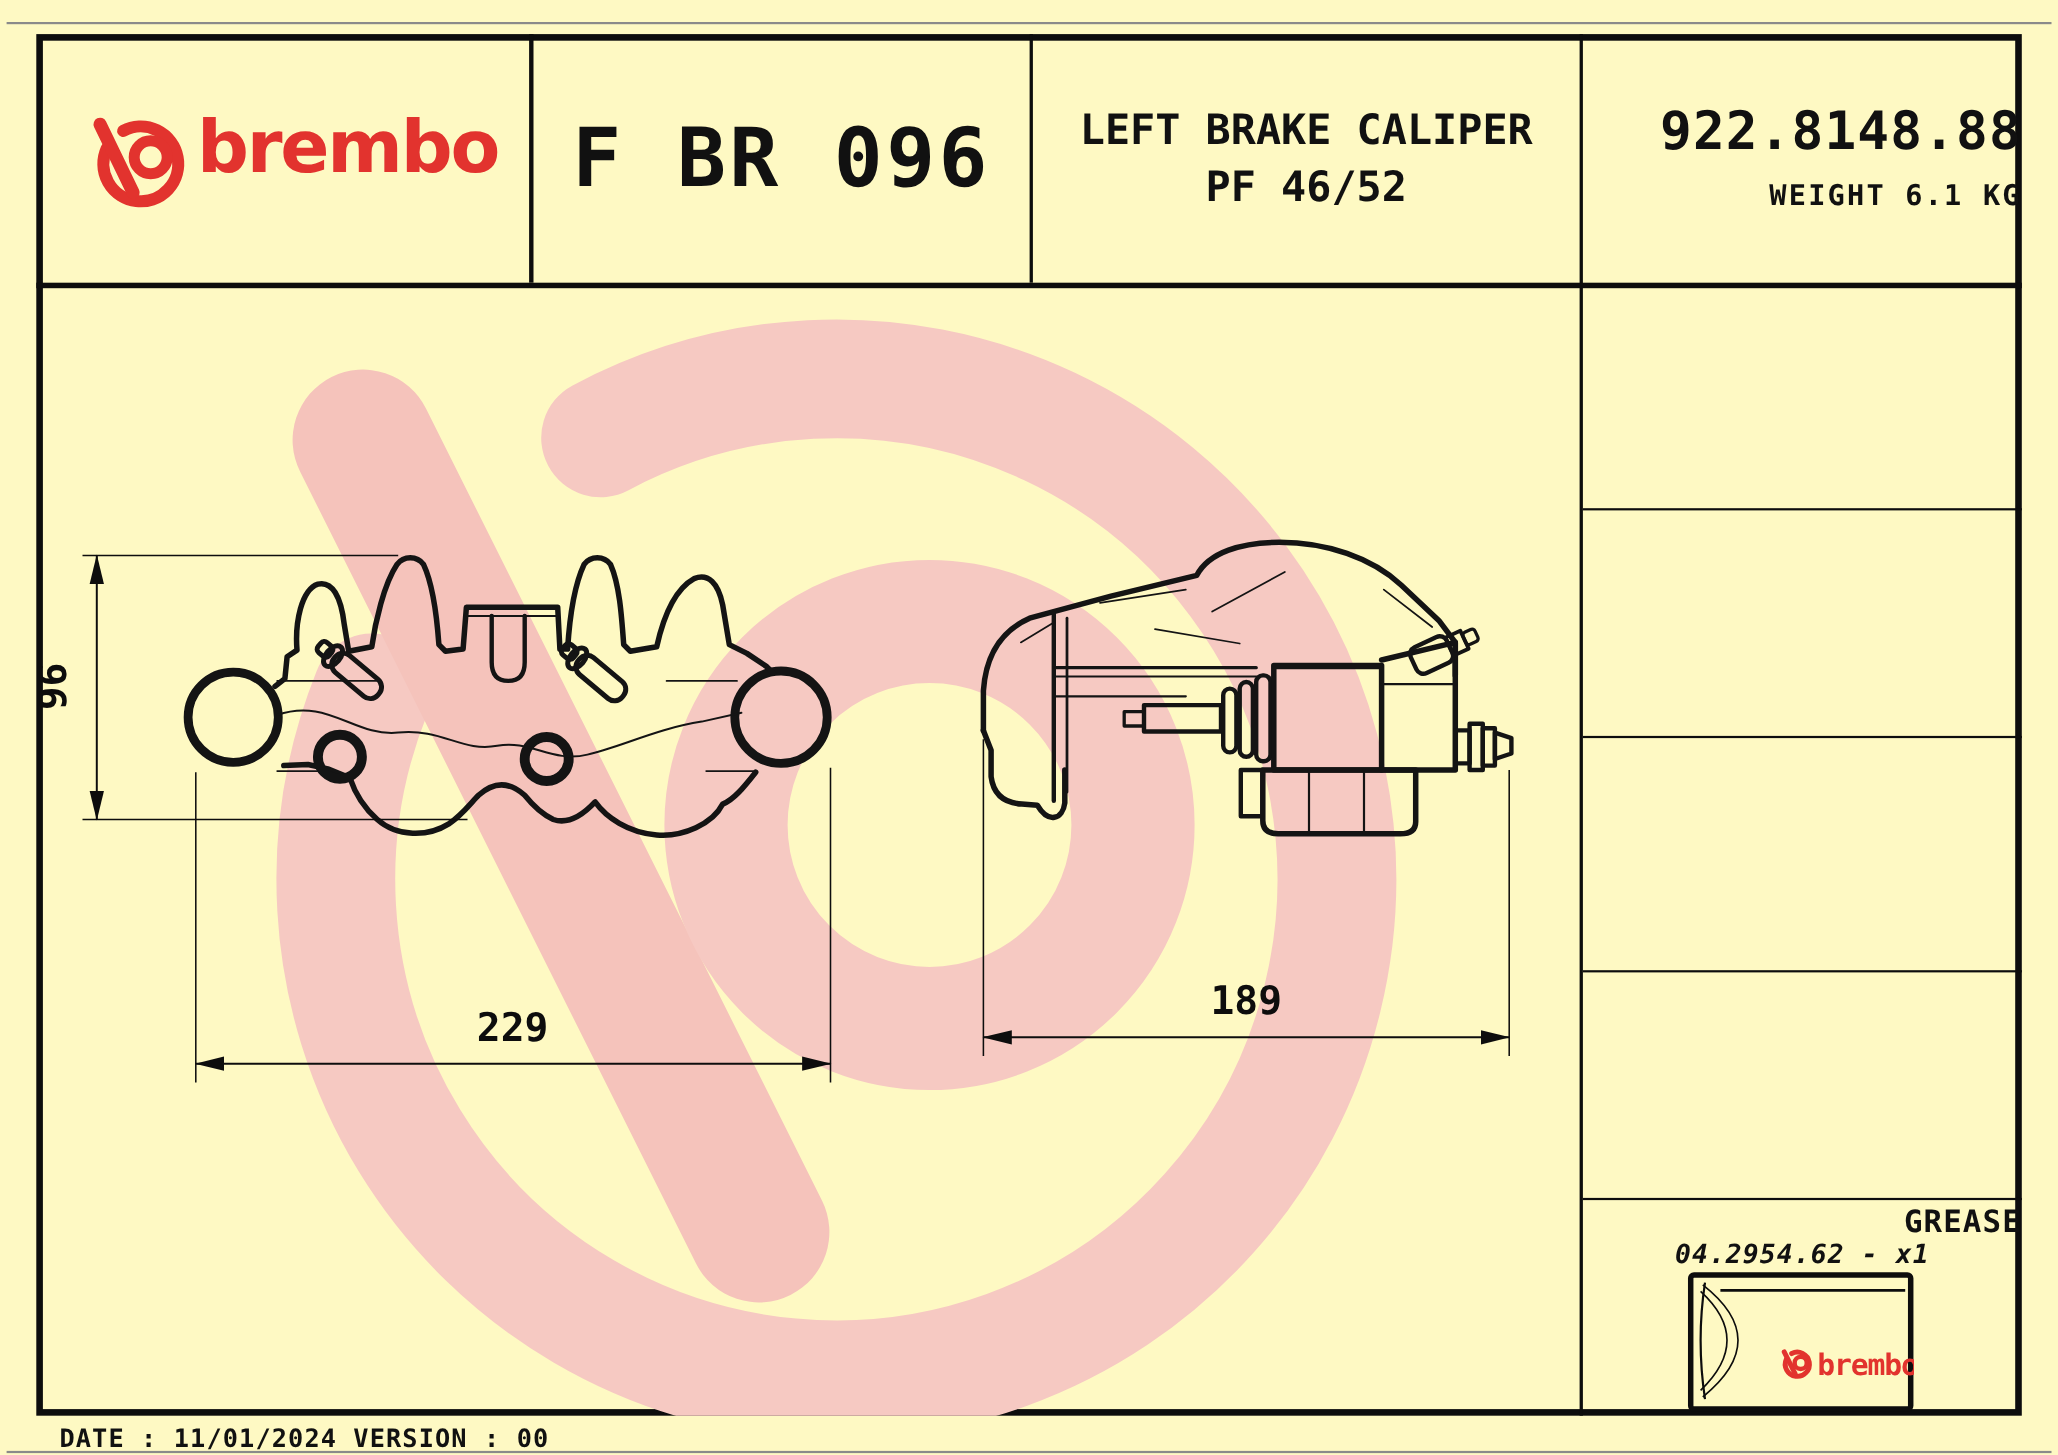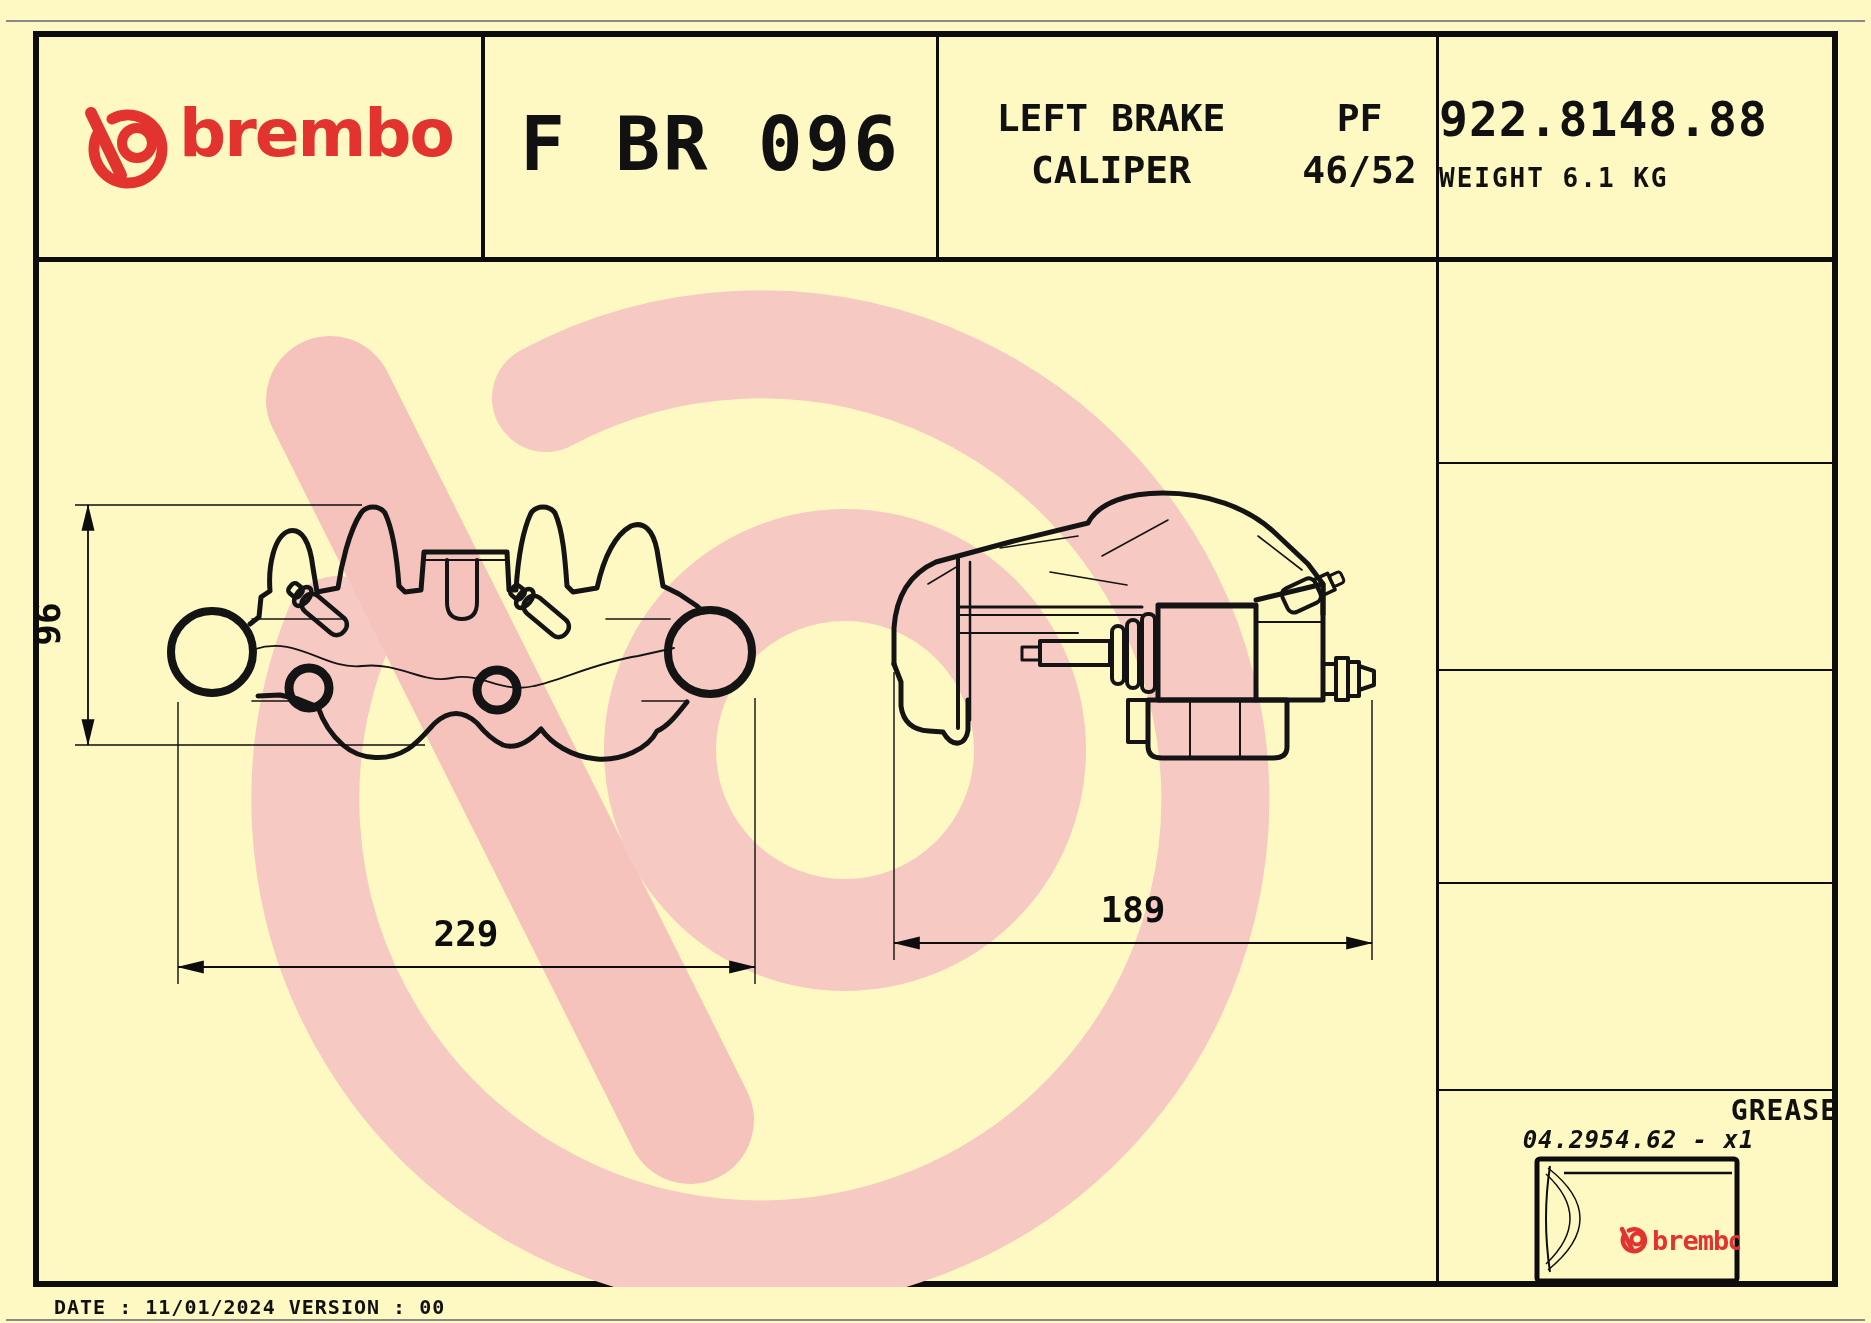--- a/index.html
+++ b/index.html
@@ -15,33 +15,33 @@
   .vline,.hline{position:absolute;background:#0d0d0d;}
   
   .logo-cell{position:absolute;left:39px;top:37px;width:442px;height:220px;}
   .logo-mark{position:absolute;left:42px;top:58px;}
   .wordmark{position:absolute;left:140px;top:64px;font-family:"DejaVu Sans", "Liberation Sans", sans-serif;
     font-weight:bold;font-size:66px;letter-spacing:-2px;color:#e2332e;line-height:1;}
   .code-cell{position:absolute;left:485px;top:31px;width:451px;height:226px;
     display:flex;align-items:center;justify-content:center;
     font-size:74px;font-weight:bold;letter-spacing:3px;}
   .title-cell{position:absolute;left:939px;top:31px;width:497px;height:226px;
-    display:flex;flex-direction:row;align-items:center;justify-content:center;
+    display:flex;flex-direction:column;align-items:center;justify-content:center;
     font-size:38px;font-weight:bold;line-height:52px;text-align:center;}
   .num-cell{position:absolute;left:1439px;top:31px;width:399px;height:222px;
-    display:flex;flex-direction:column;align-items:flex-start;justify-content:center;}
+    display:flex;flex-direction:column;align-items:flex-end;justify-content:center;}
   .part-number{font-size:48px;font-weight:bold;letter-spacing:1px;}
   .weight{font-size:26px;font-weight:bold;letter-spacing:2px;margin-top:16px;}
   
   .spec-cell{position:absolute;left:1439px;width:399px;background:transparent;}
   .grease-label{position:absolute;left:1439px;top:1094px;width:399px;text-align:right;
     font-size:28px;font-weight:bold;letter-spacing:1px;}
   .grease-code{position:absolute;left:1439px;top:1126px;width:399px;text-align:center;
     font-size:24px;font-weight:bold;letter-spacing:1px;font-style:italic;}
-  .footer-date{position:absolute;left:54px;top:1295px;font-size:20px;font-weight:bold;letter-spacing:1px;}
+  .footer-date{position:absolute;left:54px;top:1295px;font-size:23px;font-weight:bold;letter-spacing:1px;}
   svg text{font-family:"DejaVu Sans Mono", "Liberation Mono", monospace;}
 </style>
 </head>
 <body>
 
 <div class="page">
 
   <div class="hairline" style="left:6px;top:20px;width:1859px;height:2px;"></div>
   <div class="hairline" style="left:6px;top:1319px;width:1859px;height:2px;"></div>
 

